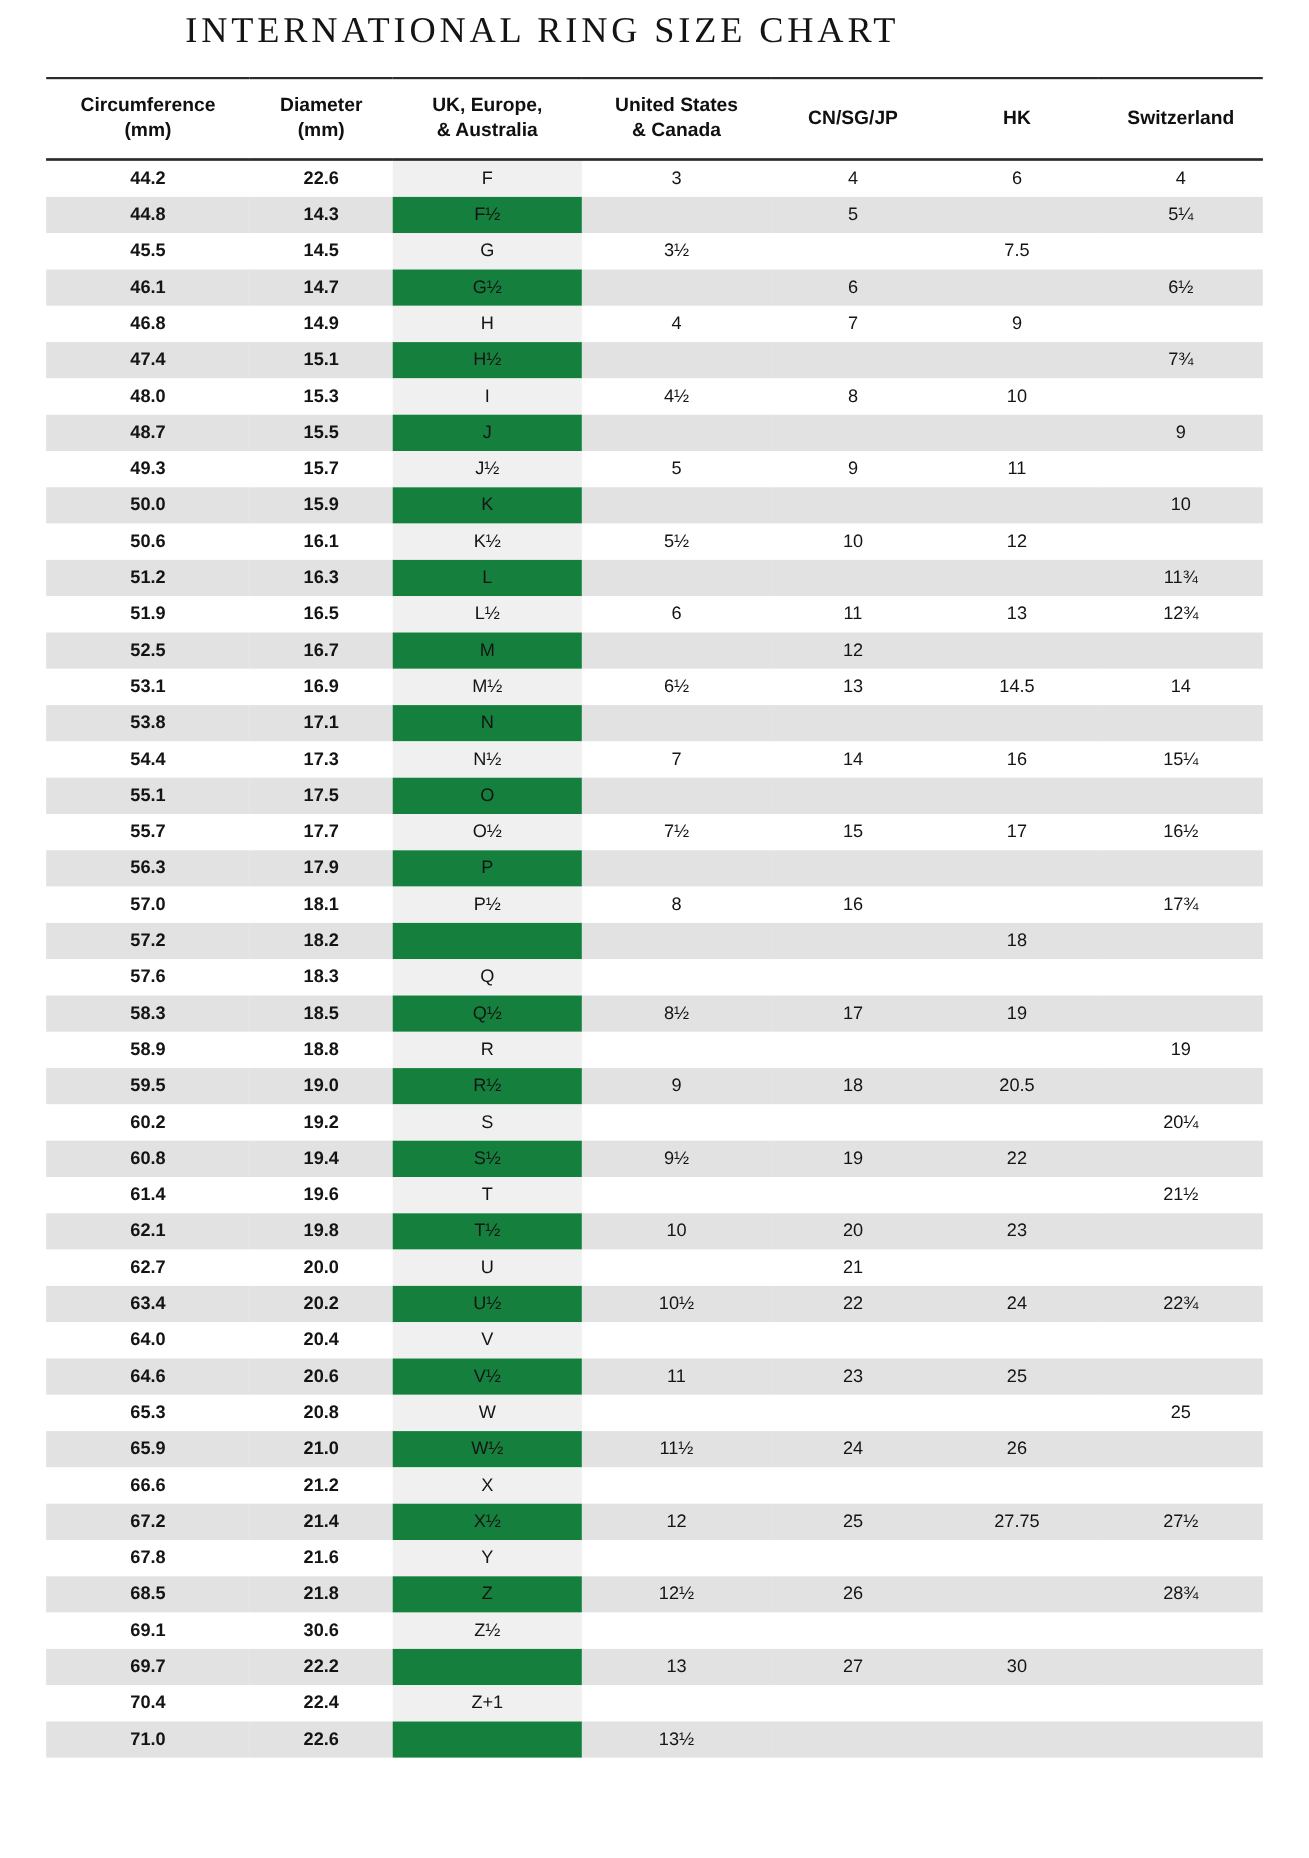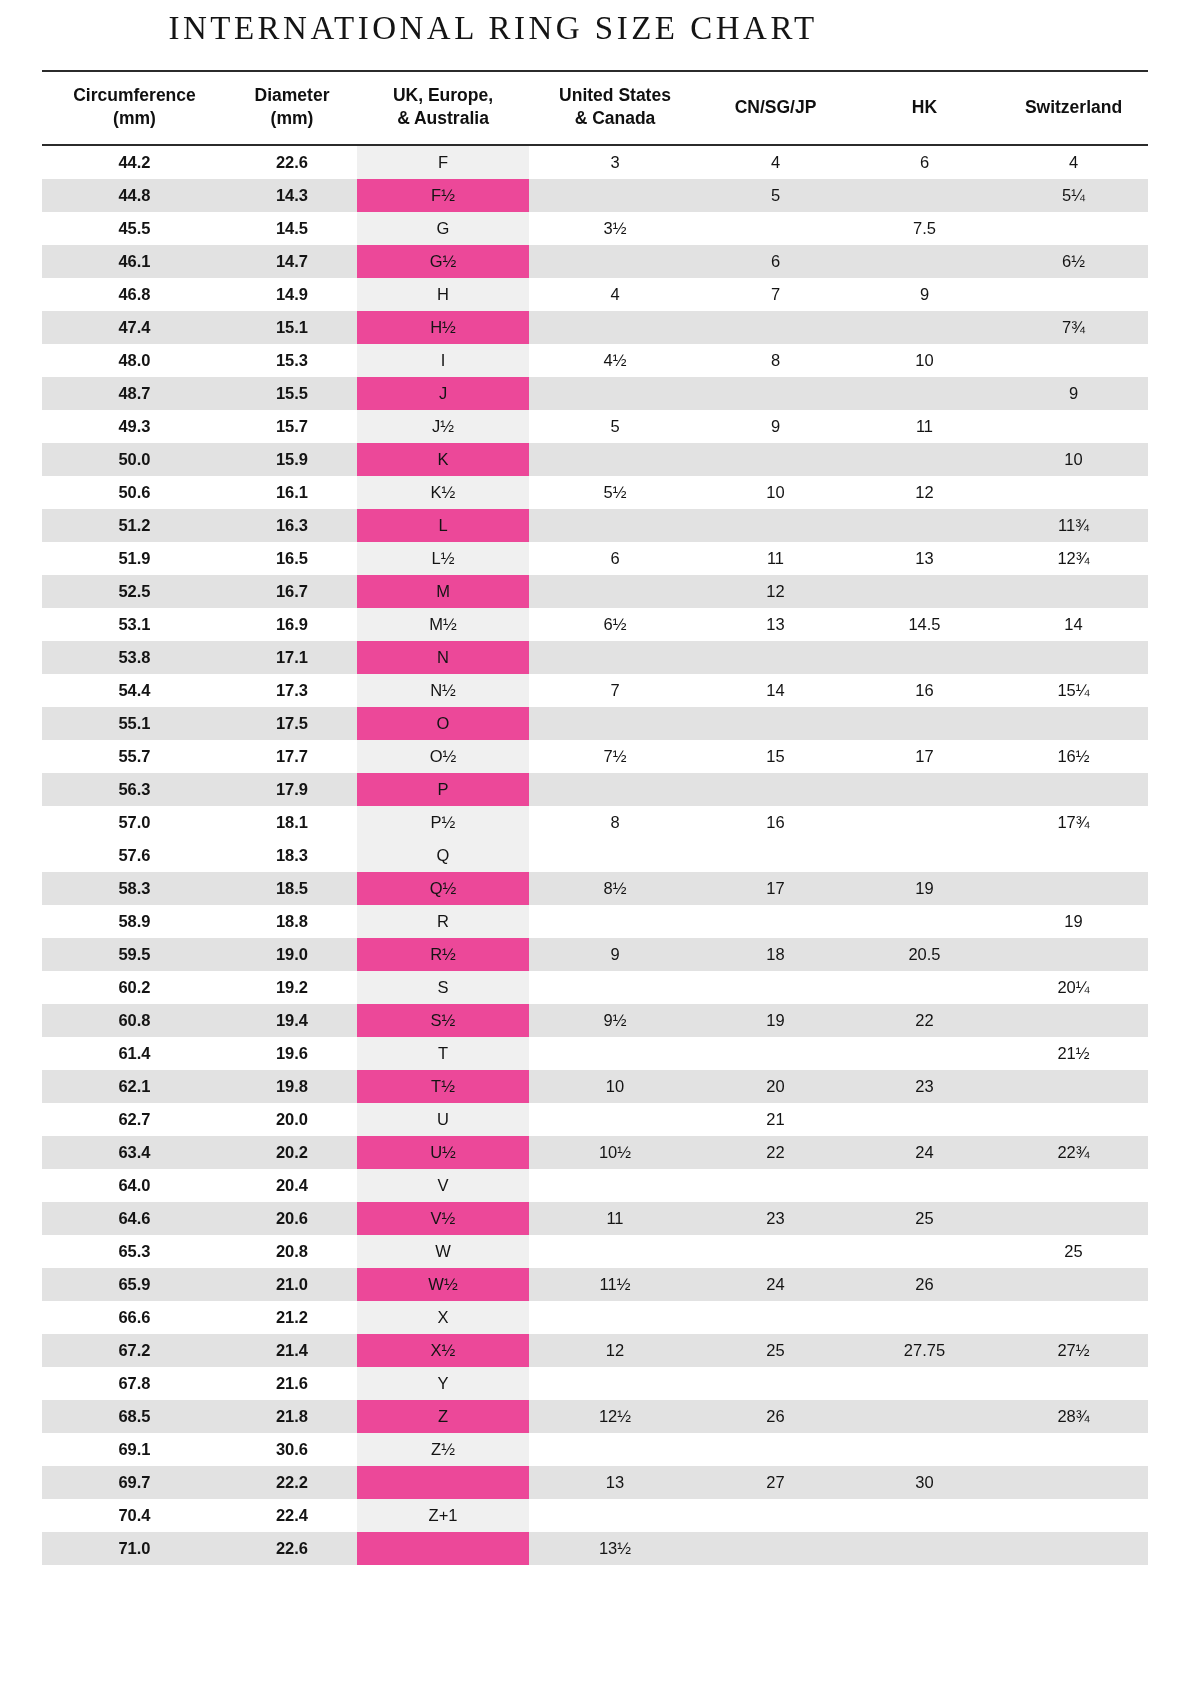--- a/index.html
+++ b/index.html
@@ -61,21 +61,21 @@
   }
   tbody tr.even td {
     background: #e2e2e2;
   }
   
   tbody td.col-uk {
     font-weight: normal;
     font-size: 16.5px;
   }
   tbody tr.odd td.col-uk { background: #f0f0f0; }
-  tbody tr.even td.col-uk { background: #ec4899; }
+  tbody tr.even td.col-uk { background: #15803d; }
   tbody td.col-us,
   tbody td.col-cn,
   tbody td.col-hk,
   tbody td.col-sw {
     font-weight: normal;
   }
   col.c-circ { width: 185px; }
   col.c-diam { width: 130px; }
   col.c-uk   { width: 172px; }
   col.c-us   { width: 172px; }
@@ -315,20 +315,29 @@
         </tr>
         <tr class="odd">
           <td class="col-circ">57.0</td>
           <td class="col-diam">18.1</td>
           <td class="col-uk">P½</td>
           <td class="col-us">8</td>
           <td class="col-cn">16</td>
           <td class="col-hk"></td>
           <td class="col-sw">17¾</td>
         </tr>
+        <tr class="even">
+          <td class="col-circ">57.2</td>
+          <td class="col-diam">18.2</td>
+          <td class="col-uk"></td>
+          <td class="col-us"></td>
+          <td class="col-cn"></td>
+          <td class="col-hk">18</td>
+          <td class="col-sw"></td>
+        </tr>
         <tr class="odd">
           <td class="col-circ">57.6</td>
           <td class="col-diam">18.3</td>
           <td class="col-uk">Q</td>
           <td class="col-us"></td>
           <td class="col-cn"></td>
           <td class="col-hk"></td>
           <td class="col-sw"></td>
         </tr>
         <tr class="even">

